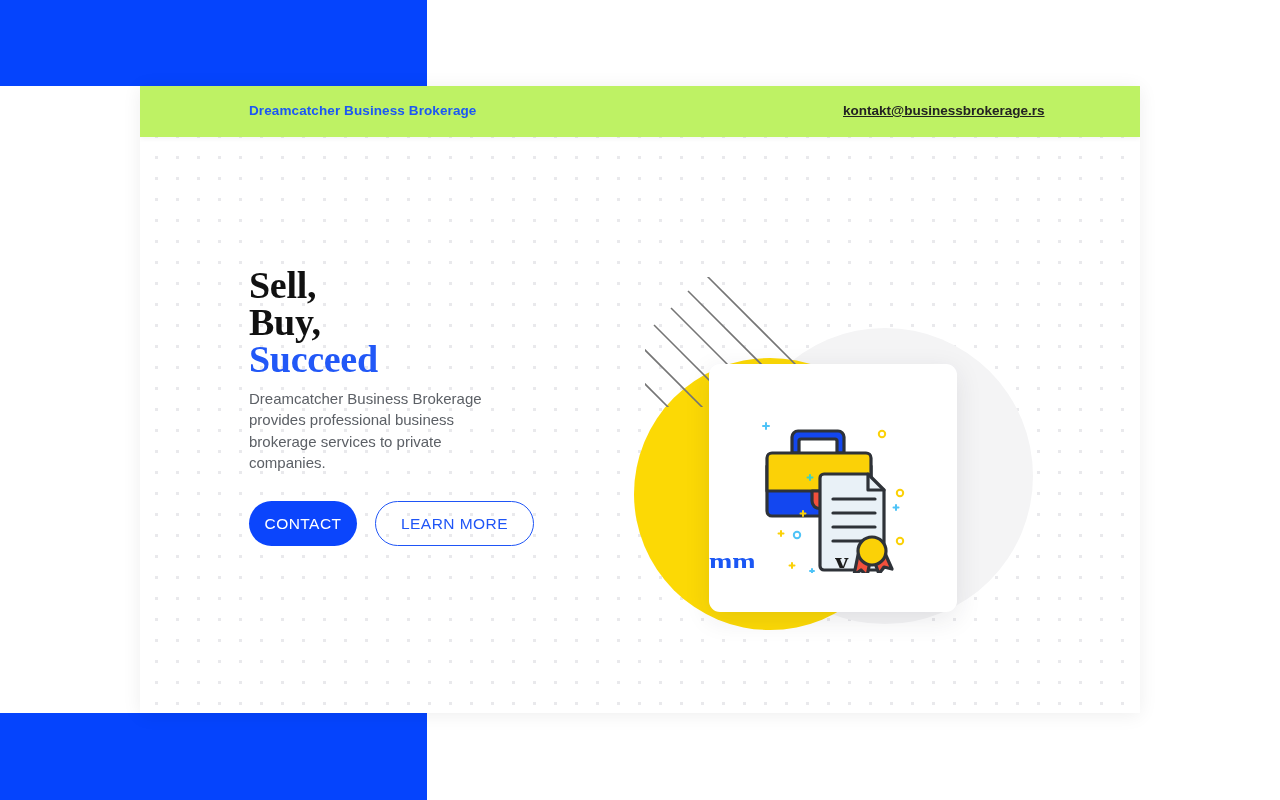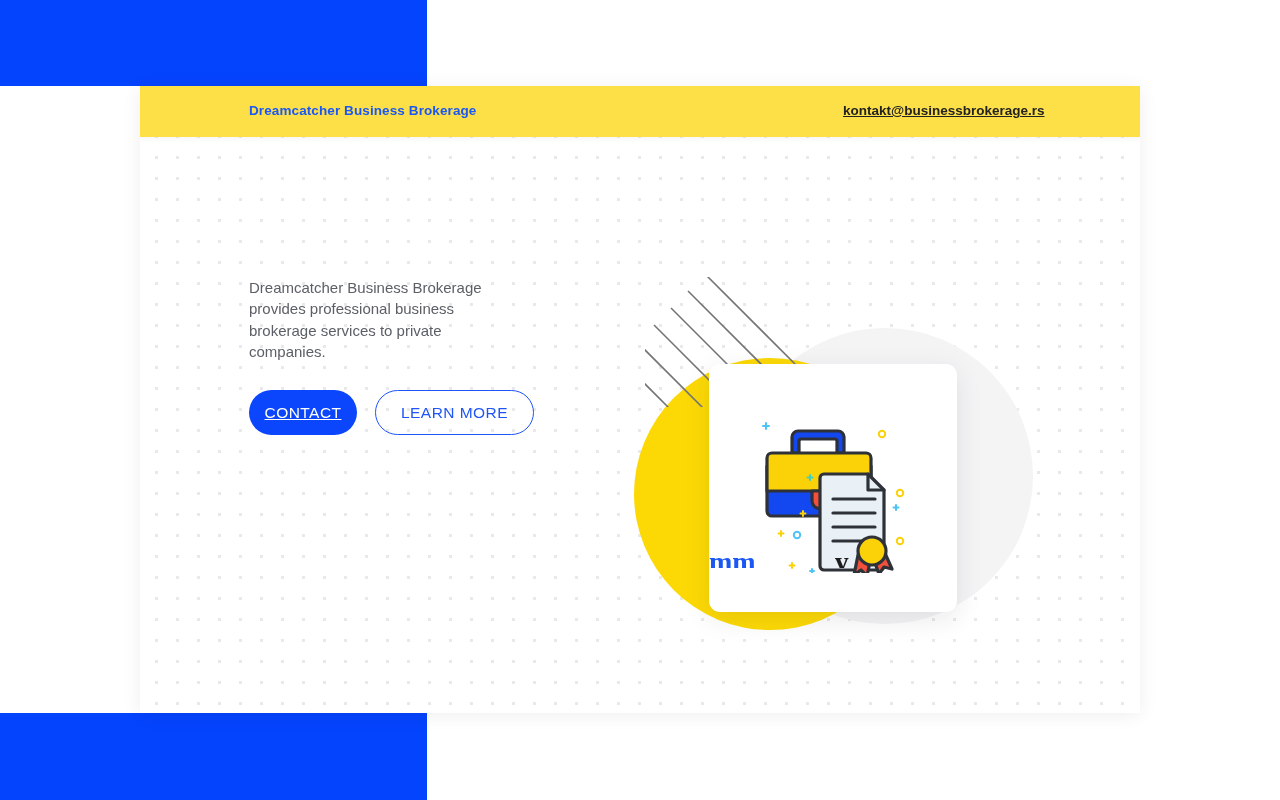--- a/index.html
+++ b/index.html
@@ -22,21 +22,21 @@
     position:absolute; left:140px; top:86px;
     width:1000px; height:627px;
     background:#ffffff;
     box-shadow:0 2px 18px rgba(0,0,0,0.07);
     overflow:hidden;
   }
 
   
   #topbar {
     position:relative; height:51px; width:100%;
-    background:#fde047;
+    background:#bef264;
     box-shadow:0 2px 5px rgba(0,0,0,0.045);
     z-index:30;
     display:flex; align-items:center;
   }
   #brand {
     position:absolute; left:109px; top:17px;
     font-size:13.5px; font-weight:bold; color:#1b57f4;
     letter-spacing:.1px; white-space:nowrap;
   }
   #email {
@@ -107,21 +107,21 @@
   }
   #btn-row { margin-top:28px; display:flex; gap:18px; }
   .btn {
     height:45px; border-radius:23px;
     display:inline-flex; align-items:center; justify-content:center;
     font-size:15.5px; letter-spacing:.45px; cursor:pointer;
     white-space:nowrap;
   }
   #btn-contact {
     background:#0b45fc; color:#ffffff; border:none;
-    padding:0 28px; min-width:108px;text-decoration:underline;
+    padding:0 28px; min-width:108px;
   }
   #btn-learn {
     background:transparent; color:#1f55f6;
     border:1.7px solid #1f55f6; padding:0 25px;
   }
 </style>
 </head>
 <body>
 
 <div id="stage">
@@ -192,20 +192,25 @@
             <path d="M64 166 v4 M62 168 h4" stroke="#4ec3f7"></path>
             <circle cx="134" cy="31" r="3.2" stroke="#fbd107"></circle>
             <circle cx="152" cy="90" r="3.2" stroke="#fbd107"></circle>
             <circle cx="152" cy="138" r="3.2" stroke="#fbd107"></circle>
             <circle cx="49" cy="132" r="3.2" stroke="#4ec3f7"></circle>
           </g>
         </svg>
       </div>
 
       <div id="copy">
+        <h1 id="headline">
+          <span>Sell,</span><br>
+          <span>Buy,</span><br>
+          <span class="accent">Succeed</span>
+        </h1>
         <p id="subcopy">Dreamcatcher Business Brokerage provides professional business brokerage services to private companies.</p>
         <div id="btn-row">
           <button id="btn-contact" class="btn">CONTACT</button>
           <button id="btn-learn" class="btn">LEARN MORE</button>
         </div>
       </div>
 
     </div>
   </div>
 </div>

